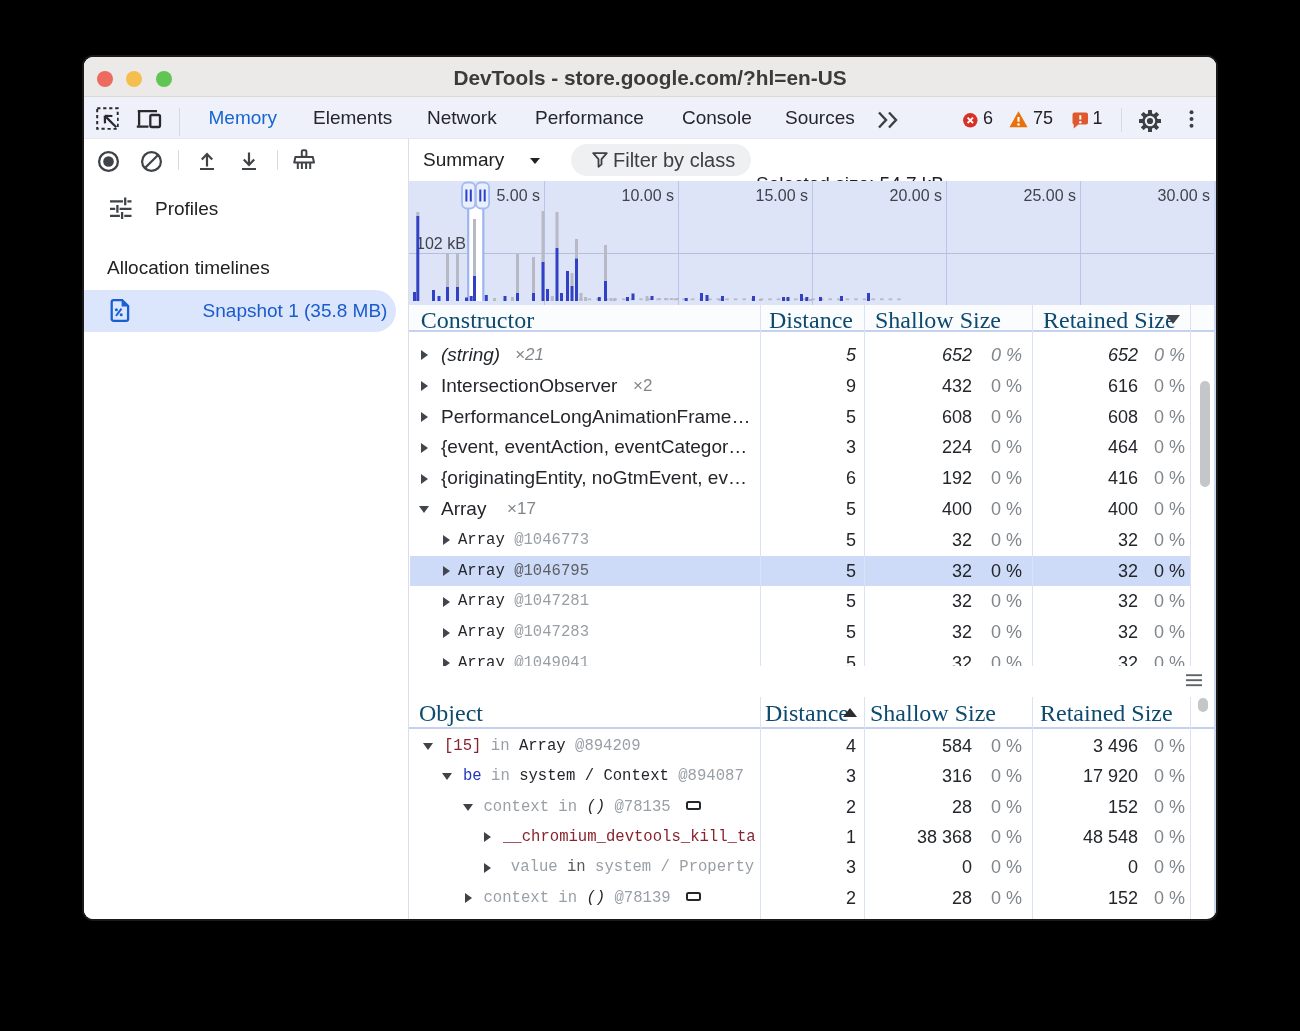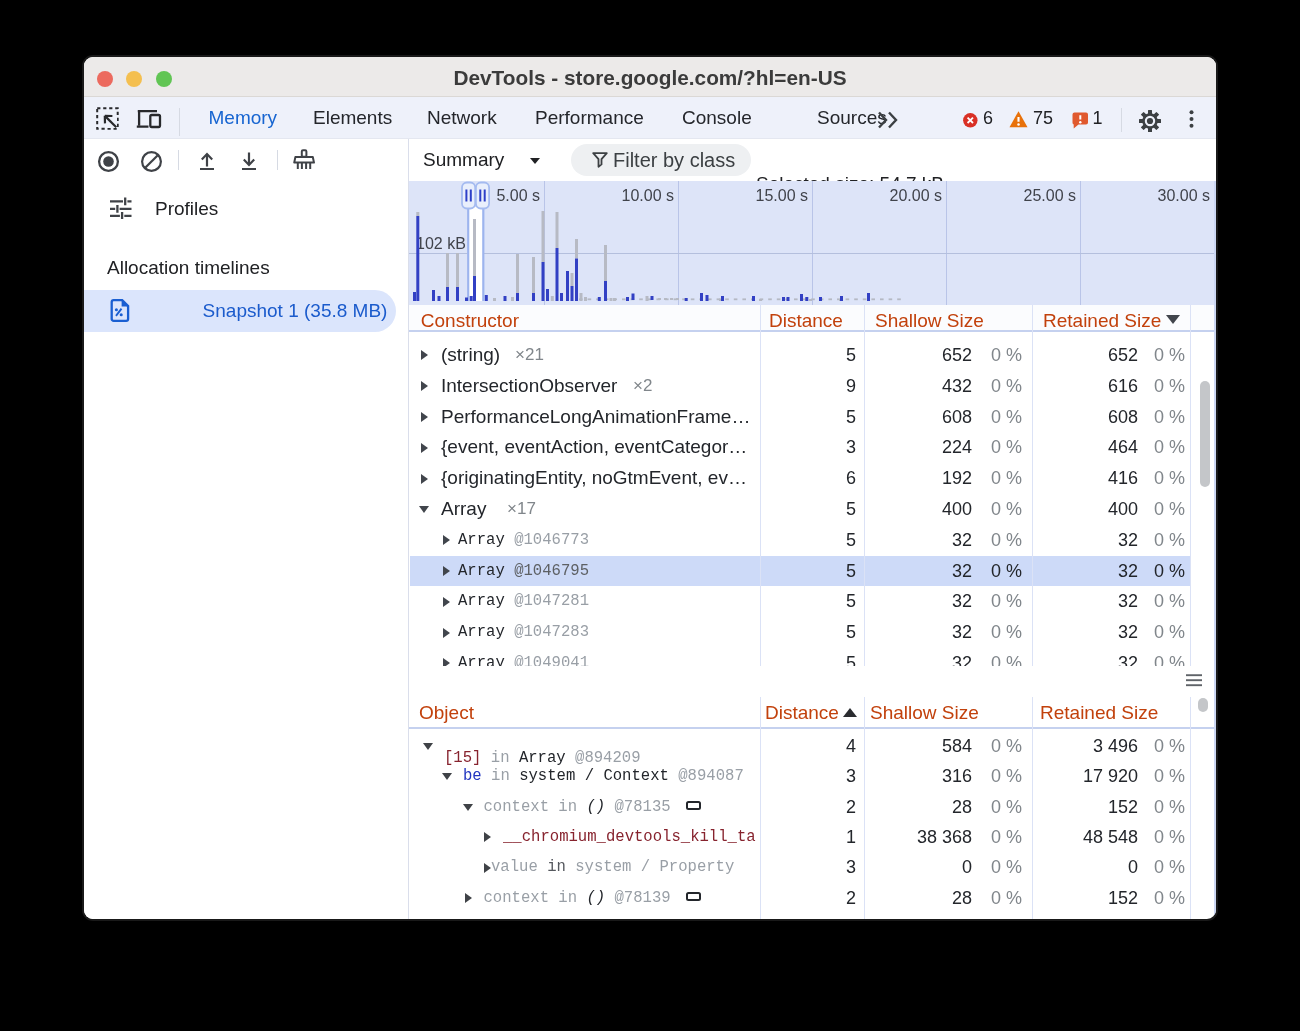--- a/index.html
+++ b/index.html
@@ -30,21 +30,21 @@
   .gridrow{position:absolute;left:326px;width:780px;height:30.8px;line-height:30.8px;font-size:19px;color:#23262b;}
   .num{font-size:18px;}
   .mono{font-family:"Liberation Mono", monospace;font-size:15.6px;}
   .sans{font-family:"Liberation Sans", sans-serif;font-size:18px;}
   .grey{color:#80868b;}
   .mgrey{color:#999fa6;}
   .num{position:absolute;top:0;white-space:nowrap;}
   .tri-r{position:absolute;width:0;height:0;border-left:7px solid #41454c;border-top:5px solid transparent;border-bottom:5px solid transparent;}
   .tri-d{position:absolute;width:0;height:0;border-top:7px solid #41454c;border-left:5px solid transparent;border-right:5px solid transparent;}
   .colline{position:absolute;width:1px;background:#dbe2f6;z-index:5;}
-  .hdr{position:absolute;left:325px;width:807px;background:#fbfcfe;font-size:19px;color:#c2410c;}
+  .hdr{position:absolute;left:325px;width:807px;background:#fbfcfe;font-size:24px;color:#0c4a6e;font-family:Liberation Serif, serif;}
   .hdrtxt{position:absolute;top:0;white-space:nowrap;}
   .srcicon{position:absolute;width:15px;height:9px;border:2px solid #23262b;border-radius:2.5px;top:9px;}
 </style>
 </head>
 <body>
 <div class="win">
 
   <div class="titlebar"></div>
   <div class="tl" style="left:13px;background:#ec6a5e;"></div>
   <div class="tl" style="left:42px;background:#f4bf4f;"></div>
@@ -52,21 +52,21 @@
   <div class="title">DevTools - store.google.com/?hl=en-US</div>
 
   <div class="tabbar"></div>
   <div class="vsep" style="left:94.5px;top:50.5px;height:28px;"></div>
   <div class="tab" style="left:124.5px;color:#1765d1;">Memory</div>
   <div class="memunder"></div>
   <div class="tab" style="left:229px;">Elements</div>
   <div class="tab" style="left:343px;">Network</div>
   <div class="tab" style="left:451px;">Performance</div>
   <div class="tab" style="left:598px;">Console</div>
-  <div class="tab" style="left:701px;margin-left:32px;">Sources</div>
+  <div class="tab" style="left:701px;">Sources</div>
   <svg class="abs" style="left:12px;top:50px;" width="24" height="24">
     <rect x="1.2" y="1.2" width="20.5" height="20.5" fill="none" stroke="#28292c" stroke-width="2" stroke-dasharray="3.2,2.8"></rect>
     <rect x="10" y="10" width="11" height="11" fill="#eef1fa" stroke="none"></rect>
     <g stroke="#28292c" stroke-width="2.2" fill="none">
       <line x1="9.6" y1="9.6" x2="20.3" y2="20.3"></line>
       <line x1="8.8" y1="8.8" x2="9" y2="16.4"></line>
       <line x1="8.8" y1="8.8" x2="16.4" y2="9"></line>
     </g>
   </svg>
   <svg class="abs" style="left:52px;top:51px;" width="28" height="24">
@@ -369,21 +369,21 @@
     <span class="hdrtxt" style="left:11.8px;">Constructor</span>
     <span class="hdrtxt" style="left:360px;">Distance</span>
     <span class="hdrtxt" style="left:466px;">Shallow Size</span>
     <span class="hdrtxt" style="left:634px;">Retained Size</span>
     <span class="tri-d" style="left:757px;top:9.5px;border-left-width:7px;border-right-width:7px;border-top-width:9px;"></span>
   </div>
   <div class="colline" style="left:676px;top:248px;height:361px;"></div>
   <div class="colline" style="left:780px;top:248px;height:361px;"></div>
   <div class="colline" style="left:948px;top:248px;height:361px;"></div>
   <div class="colline" style="left:1106px;top:248px;height:361px;"></div>
-  <div class="gridrow" style="top:283px;">
+  <div class="gridrow" style="top:283px;font-style:italic;">
     <span class="tri-r" style="left:10.5px;top:10.4px;"></span>
     <span class="num" style="left:31px;font-size:19px;">(string)</span>
       <span class="num grey" style="left:105px;font-size:17px;">×21</span>
     <span class="num" style="right:334px;">5</span>
       <span class="num" style="right:218px;">652</span>
       <span class="num grey" style="right:168px;">0 %</span>
     <span class="num" style="right:52px;">652</span>
       <span class="num grey" style="right:5px;">0 %</span>
   </div>
   <div class="gridrow" style="top:313.8px;">
@@ -493,21 +493,21 @@
     <span class="hdrtxt" style="left:461px;">Shallow Size</span>
     <span class="hdrtxt" style="left:631px;">Retained Size</span>
     <span class="abs" style="left:434px;top:11px;width:0;height:0;border-left:7px solid transparent;border-right:7px solid transparent;border-bottom:9px solid #2a2c30;"></span>
   </div>
   <div class="colline" style="left:676px;top:640px;height:222px;"></div>
   <div class="colline" style="left:780px;top:640px;height:222px;"></div>
   <div class="colline" style="left:948px;top:640px;height:222px;"></div>
   <div class="colline" style="left:1106px;top:640px;height:222px;"></div>
   <div class="gridrow mono" style="top:674px;height:30.3px;line-height:30.3px;">
     <span class="tri-d" style="left:13px;top:12px;border-top-color:#3f4247;"></span>
-    <span class="num mono" style="left:34px;white-space:pre;margin-top:12px;"><span style="color:#87232e">[15]</span><span class="mgrey"> in </span><span style="color:#23262b">Array</span><span class="mgrey"> @894209</span></span>
+    <span class="num mono" style="left:34px;white-space:pre;"><span style="color:#87232e">[15]</span><span class="mgrey"> in </span><span style="color:#23262b">Array</span><span class="mgrey"> @894209</span></span>
     <span class="num sans" style="right:334px;">4</span>
       <span class="num sans" style="right:218px;">584</span>
       <span class="num sans grey" style="right:168px;">0 %</span>
     <span class="num sans" style="right:52px;">3 496</span>
       <span class="num sans grey" style="right:5px;">0 %</span>
   </div>
   <div class="gridrow mono" style="top:704.3px;height:30.3px;line-height:30.3px;">
     <span class="tri-d" style="left:32px;top:12px;border-top-color:#3f4247;"></span>
     <span class="num mono" style="left:53px;white-space:pre;"><span style="color:#2135c0">be</span><span class="mgrey"> in </span><span style="color:#23262b">system / Context</span><span class="mgrey"> @894087</span></span>
     <span class="num sans" style="right:334px;">3</span>
@@ -530,21 +530,21 @@
     <span class="tri-r" style="left:74px;top:10.4px;border-left-color:#3f4247;"></span>
     <span class="num mono" style="left:93px;width:253px;overflow:hidden;color:#87232e;">__chromium_devtools_kill_tab</span>
     <span class="num sans" style="right:334px;">1</span>
       <span class="num sans" style="right:218px;">38 368</span>
       <span class="num sans grey" style="right:168px;">0 %</span>
     <span class="num sans" style="right:52px;">48 548</span>
       <span class="num sans grey" style="right:5px;">0 %</span>
   </div>
   <div class="gridrow mono" style="top:795.2px;height:30.3px;line-height:30.3px;">
     <span class="tri-r" style="left:74px;top:10.4px;border-left-color:#3f4247;"></span>
-    <span class="num mono" style="left:81px;width:253px;overflow:hidden;white-space:pre;"><span class="mgrey">value</span><span style="color:#55585e"> in </span><span class="mgrey">system / Property</span></span>
+    <span class="num mono" style="left:96px;width:253px;overflow:hidden;white-space:pre;text-align:center;"><span class="mgrey">value</span><span style="color:#55585e"> in </span><span class="mgrey">system / Property</span></span>
     <span class="num sans" style="right:334px;">3</span>
       <span class="num sans" style="right:218px;">0</span>
       <span class="num sans grey" style="right:168px;">0 %</span>
     <span class="num sans" style="right:52px;">0</span>
       <span class="num sans grey" style="right:5px;">0 %</span>
   </div>
   <div class="gridrow mono" style="top:825.5px;height:30.3px;line-height:30.3px;">
     <span class="tri-r" style="left:55px;top:10.4px;border-left-color:#3f4247;"></span>
     <span class="num mono" style="left:73.5px;white-space:pre;"><span class="mgrey">context in </span><span style="color:#23262b;font-style:italic;">()</span><span class="mgrey"> @78139</span></span>
     <span class="srcicon" style="left:276px;"></span>

